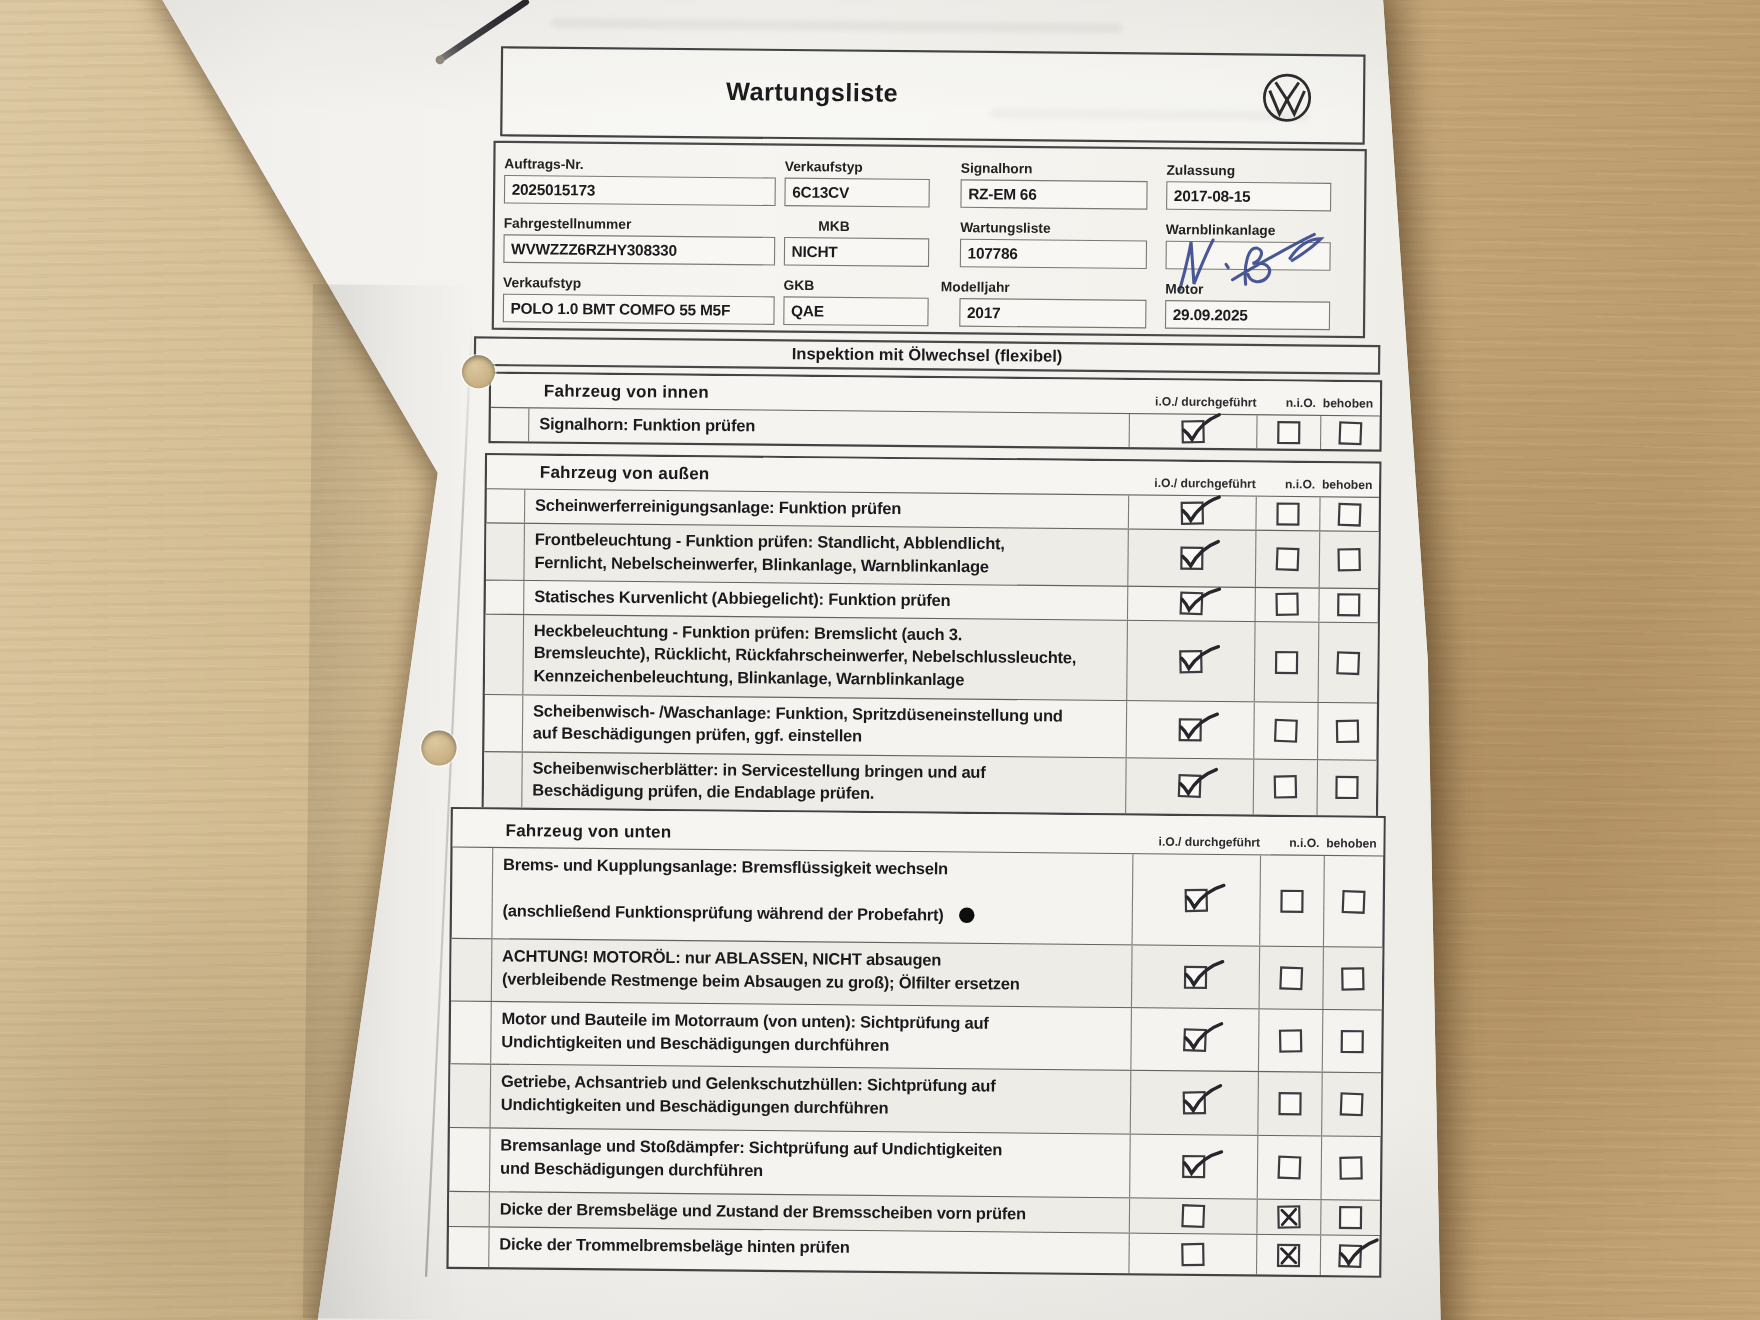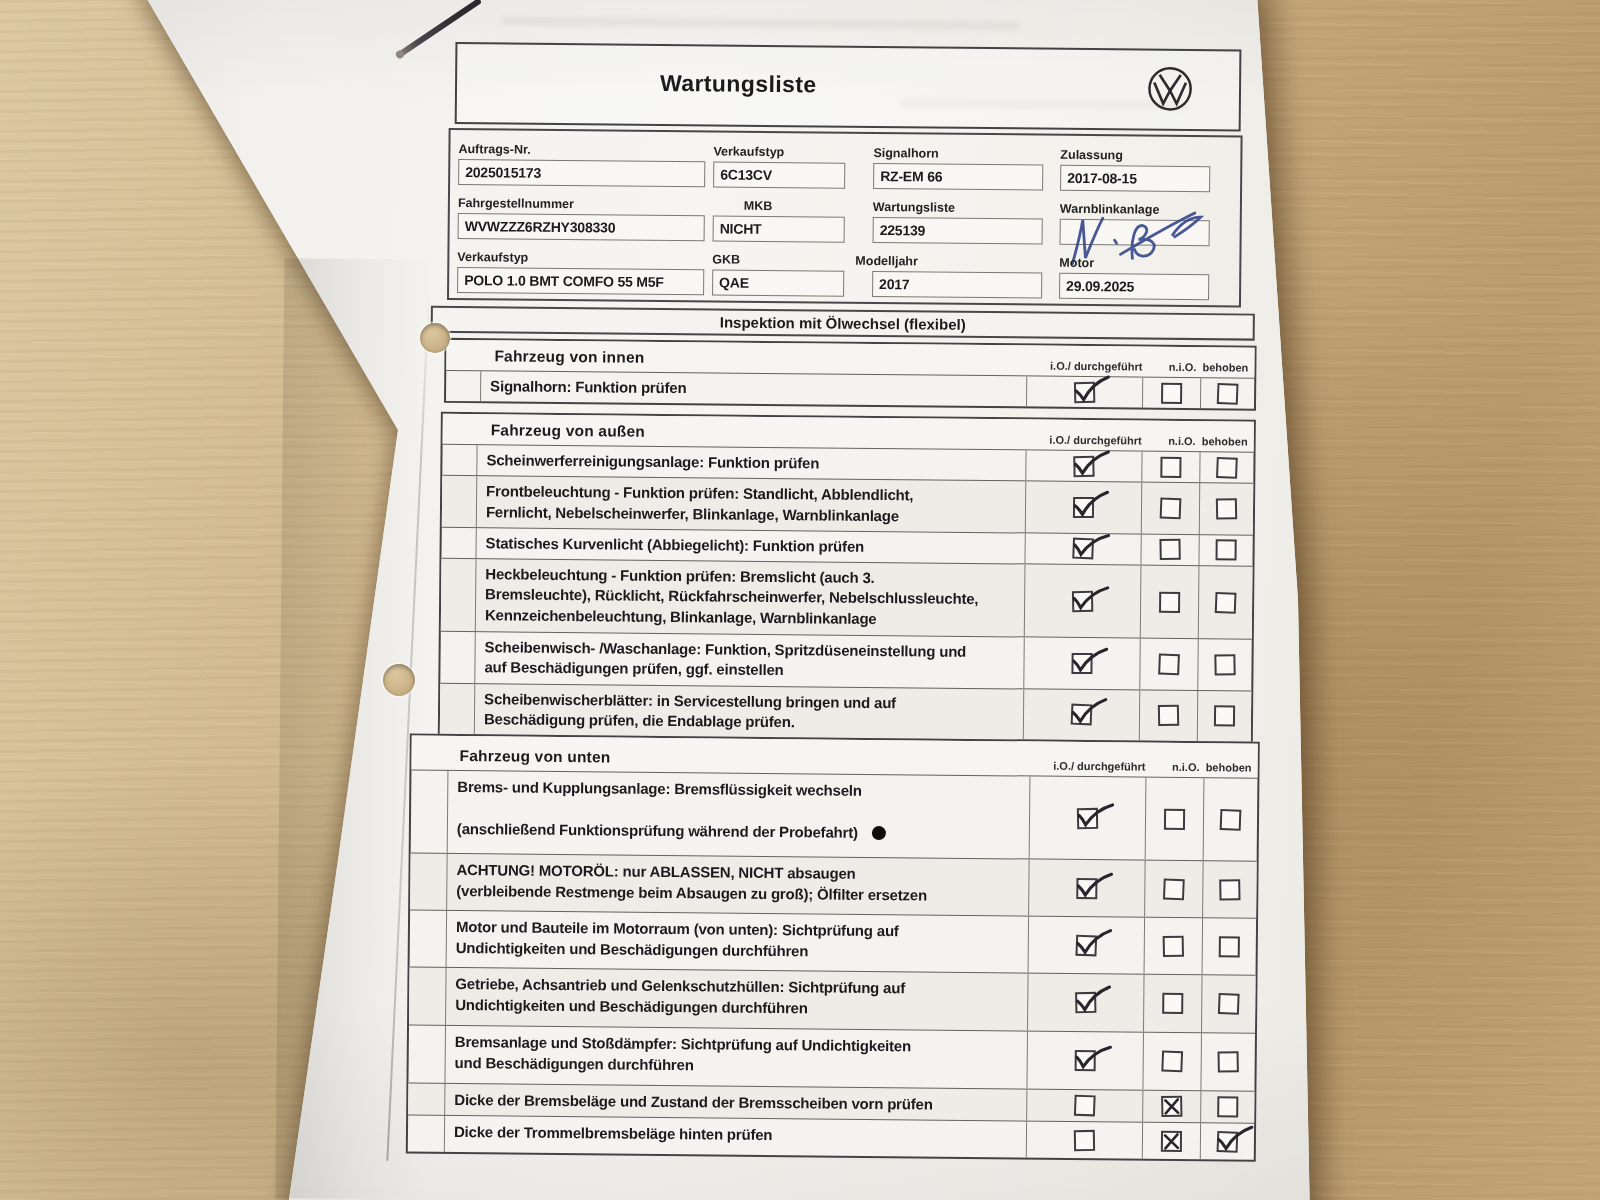--- a/index.html
+++ b/index.html
@@ -147,21 +147,21 @@
         <div class="f-label" style="left:8px;top:66px;">Fahrgestellnummer</div>
         <div class="f-input" style="left:8px;top:83px;width:247px;">
           <div class="f-value">WVWZZZ6RZHY308330</div>
         </div>
         <div class="f-label" style="left:263px;top:66px;margin-left:31px;">MKB</div>
         <div class="f-input" style="left:263px;top:83px;width:132px;">
           <div class="f-value">NICHT</div>
         </div>
         <div class="f-label" style="left:423px;top:66px;">Wartungsliste</div>
         <div class="f-input" style="left:423px;top:83px;width:170px;">
-          <div class="f-value">225139</div>
+          <div class="f-value">107786</div>
         </div>
         <div class="f-label" style="left:610px;top:66px;">Warnblinkanlage</div>
         <div class="f-input" style="left:610px;top:83px;width:150px;">
           <div class="f-value"></div>
           <svg class="sig" width="185" height="78" viewBox="0 0 185 78">
          <g fill="none" stroke="#3a4a8f" stroke-width="2.8" stroke-linecap="round" opacity=".92">
            <path d="M24 70 C29 52 32 38 34 26 L37 64 C44 46 49 34 54 24"></path>
            <path d="M66 46 l2 3"></path>
            <path d="M84 64 C82 46 86 30 94 31 C102 33 97 43 90 45 C102 43 110 49 103 58 C97 64 88 62 86 55"></path>
            <path d="M72 60 C95 46 120 31 146 18"></path>

